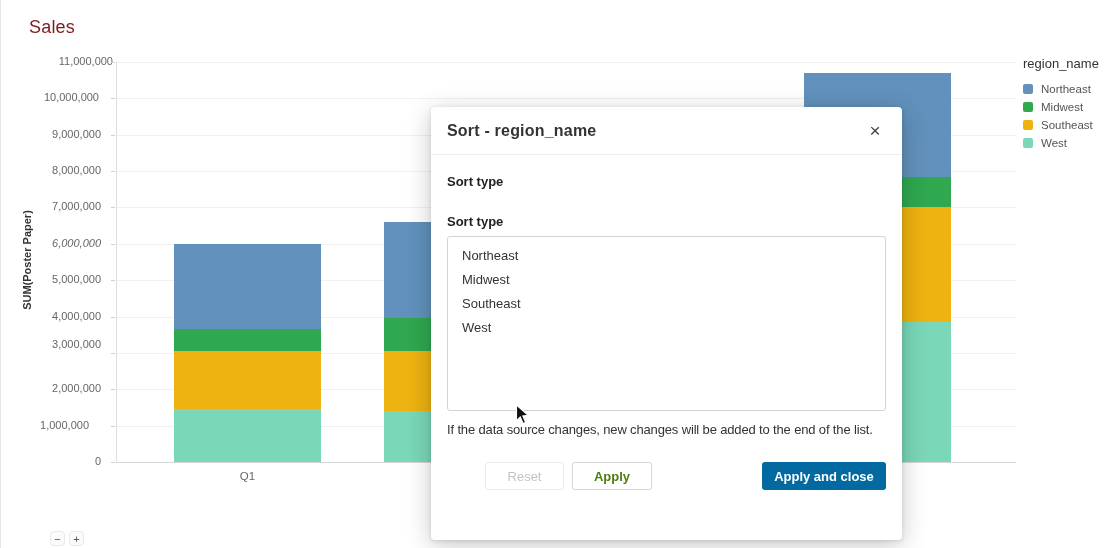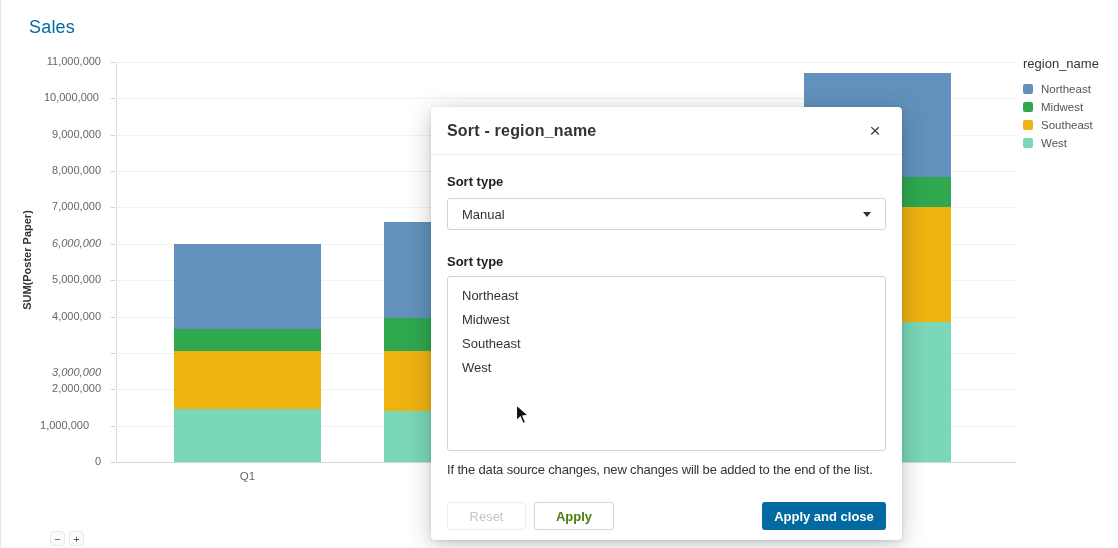--- a/index.html
+++ b/index.html
@@ -7,21 +7,21 @@
   body {
     font-family:"Liberation Sans", sans-serif;
     background:#ffffff; position:relative; overflow:hidden;
     color:#333;
   }
   .page { position:absolute; inset:0; border-left:1px solid #e8e8e8; }
 
   
   .page-title {
     position:absolute; left:28px; top:17px;
-    font-size:18px; font-weight:500; color:#0369a1; letter-spacing:.2px;
+    font-size:18px; font-weight:500; color:#7f1d1d; letter-spacing:.2px;
   }
   .y-axis-title {
     position:absolute; left:-74px; top:254px; width:200px;
     transform:rotate(-90deg); transform-origin:center;
     font-size:11px; font-weight:700; color:#333; text-align:center;
   }
   .grid-line { position:absolute; height:1px; background:#f1f1f1; }
   .grid-line.baseline { background:#d7d7d7; }
   .y-axis-line { position:absolute; width:1px; background:#dedede; }
   .y-tick-label {
@@ -77,21 +77,21 @@
     border-left:4.5px solid transparent; border-right:4.5px solid transparent;
     border-top:5px solid #333;
   }
   .sort-order-label { display:block; margin-top:24px; }
   .listbox {
     margin-top:7px; height:175px; border:1px solid #d4d4d4; border-radius:3px;
     padding-top:7px; overflow:hidden; background:#fff;
   }
   .list-item { font-size:13px; color:#333; line-height:24px; padding:0 14px; cursor:grab; }
   .dialog-note { margin-top:11px; font-size:13px; color:#333; white-space:nowrap; letter-spacing:-.15px; }
-  .dialog-footer { display:flex; align-items:center; margin-top:25px; padding:0 16px; }
+  .dialog-footer { display:flex; align-items:center; margin-top:25px; padding:0 16px;margin-left:38px; }
   .btn {
     height:28px; border-radius:3px; font-family:"Liberation Sans",sans-serif;
     font-size:13px; background:#fff; border:1px solid #d6d6d6; color:#4d7c0f;
     cursor:pointer; padding:0;
   }
   .btn-reset { width:79px; color:#c4c4c4; border-color:#ececec; font-weight:400; }
   .btn-apply { width:80px; margin-left:8px; font-weight:700; }
   .btn-green { width:124px; margin-left:auto; border:none; color:#fff; font-weight:700; }
 
   .cursor { position:absolute; left:514px; top:404px; z-index:20; }
@@ -109,21 +109,21 @@
       <div class="grid-line baseline" style="left: 115px; width: 900px; top: 462px;"></div>
       <div class="y-tick-label" style="left: 16px; top: 455px;">0</div>
       <div class="y-tick-mark" style="left: 110px; top: 462px;"></div>
       <div class="grid-line" style="left: 115px; width: 900px; top: 425.636px;"></div>
       <div class="y-tick-label" style="left: 4px; top: 418.636px;">1,000,000</div>
       <div class="y-tick-mark" style="left: 110px; top: 425.636px;"></div>
       <div class="grid-line" style="left: 115px; width: 900px; top: 389.273px;"></div>
       <div class="y-tick-label" style="left: 16px; top: 382.273px;">2,000,000</div>
       <div class="y-tick-mark" style="left: 110px; top: 389.273px;"></div>
       <div class="grid-line" style="left: 115px; width: 900px; top: 352.909px;"></div>
-      <div class="y-tick-label" style="left: 16px; top: 366px; font-style: italic;">3,000,000</div>
+      <div class="y-tick-label" style="left: 16px; top: 338px;">3,000,000</div>
       <div class="y-tick-mark" style="left: 110px; top: 352.909px;"></div>
       <div class="grid-line" style="left: 115px; width: 900px; top: 316.545px;"></div>
       <div class="y-tick-label" style="left: 16px; top: 309.545px;">4,000,000</div>
       <div class="y-tick-mark" style="left: 110px; top: 316.545px;"></div>
       <div class="grid-line" style="left: 115px; width: 900px; top: 280.182px;"></div>
       <div class="y-tick-label" style="left: 16px; top: 273.182px;">5,000,000</div>
       <div class="y-tick-mark" style="left: 110px; top: 280.182px;"></div>
       <div class="grid-line" style="left: 115px; width: 900px; top: 243.818px;"></div>
       <div class="y-tick-label" style="left: 16px; top: 236.818px; font-style: italic;">6,000,000</div>
       <div class="y-tick-mark" style="left: 110px; top: 243.818px;"></div>
@@ -133,21 +133,21 @@
       <div class="grid-line" style="left: 115px; width: 900px; top: 171.091px;"></div>
       <div class="y-tick-label" style="left: 16px; top: 164.091px;">8,000,000</div>
       <div class="y-tick-mark" style="left: 110px; top: 171.091px;"></div>
       <div class="grid-line" style="left: 115px; width: 900px; top: 134.727px;"></div>
       <div class="y-tick-label" style="left: 16px; top: 127.727px;">9,000,000</div>
       <div class="y-tick-mark" style="left: 110px; top: 134.727px;"></div>
       <div class="grid-line" style="left: 115px; width: 900px; top: 98.3636px;"></div>
       <div class="y-tick-label" style="left: 14px; top: 91.3636px;">10,000,000</div>
       <div class="y-tick-mark" style="left: 110px; top: 98.3636px;"></div>
       <div class="grid-line" style="left: 115px; width: 900px; top: 62px;"></div>
-      <div class="y-tick-label" style="left: 16px; top: 55px;">11,000,000</div>
+      <div class="y-tick-label" style="left: 28px; top: 55px;">11,000,000</div>
       <div class="y-tick-mark" style="left: 110px; top: 62px;"></div>
       <div class="y-axis-line" style="left: 115px; top: 62px; height: 400px;"></div>
       <div class="bar-seg" style="left: 173px; top: 409.273px; width: 147px; height: 52.7273px; background: rgb(122, 215, 184);"></div>
       <div class="bar-seg" style="left: 173px; top: 351.091px; width: 147px; height: 58.1818px; background: rgb(238, 178, 17);"></div>
       <div class="bar-seg" style="left: 173px; top: 329.273px; width: 147px; height: 21.8182px; background: rgb(47, 168, 79);"></div>
       <div class="bar-seg" style="left: 173px; top: 243.818px; width: 147px; height: 85.4545px; background: rgb(97, 145, 188);"></div>
       <div class="x-tick-label" style="left: 206.5px; top: 470px;">Q1</div>
       <div class="bar-seg" style="left: 383px; top: 411.091px; width: 147px; height: 50.9091px; background: rgb(122, 215, 184);"></div>
       <div class="bar-seg" style="left: 383px; top: 351.091px; width: 147px; height: 60px; background: rgb(238, 178, 17);"></div>
       <div class="bar-seg" style="left: 383px; top: 318.364px; width: 147px; height: 32.7273px; background: rgb(47, 168, 79);"></div>
@@ -181,24 +181,20 @@
   <button class="zoom-btn" style="left:49px">−</button>
   <button class="zoom-btn" style="left:68px">+</button>
 
   <div class="dialog">
     <div class="dialog-header">
       <span class="dialog-title">Sort - region_name</span>
       <button class="close-btn">×</button>
     </div>
     <div class="dialog-body">
       <span class="field-label">Sort type</span>
-      <div class="select">
-        <span class="select-value">Manual</span>
-        <span class="caret"></span>
-      </div>
       <span class="field-label sort-order-label">Sort type</span>
       <div class="listbox" id="sort-order-list">
           <div class="list-item">Northeast</div>
           <div class="list-item">Midwest</div>
           <div class="list-item">Southeast</div>
           <div class="list-item">West</div>
         </div>
       <div class="dialog-note">If the data source changes, new changes will be added to the end of the list.</div>
     </div>
     <div class="dialog-footer">

